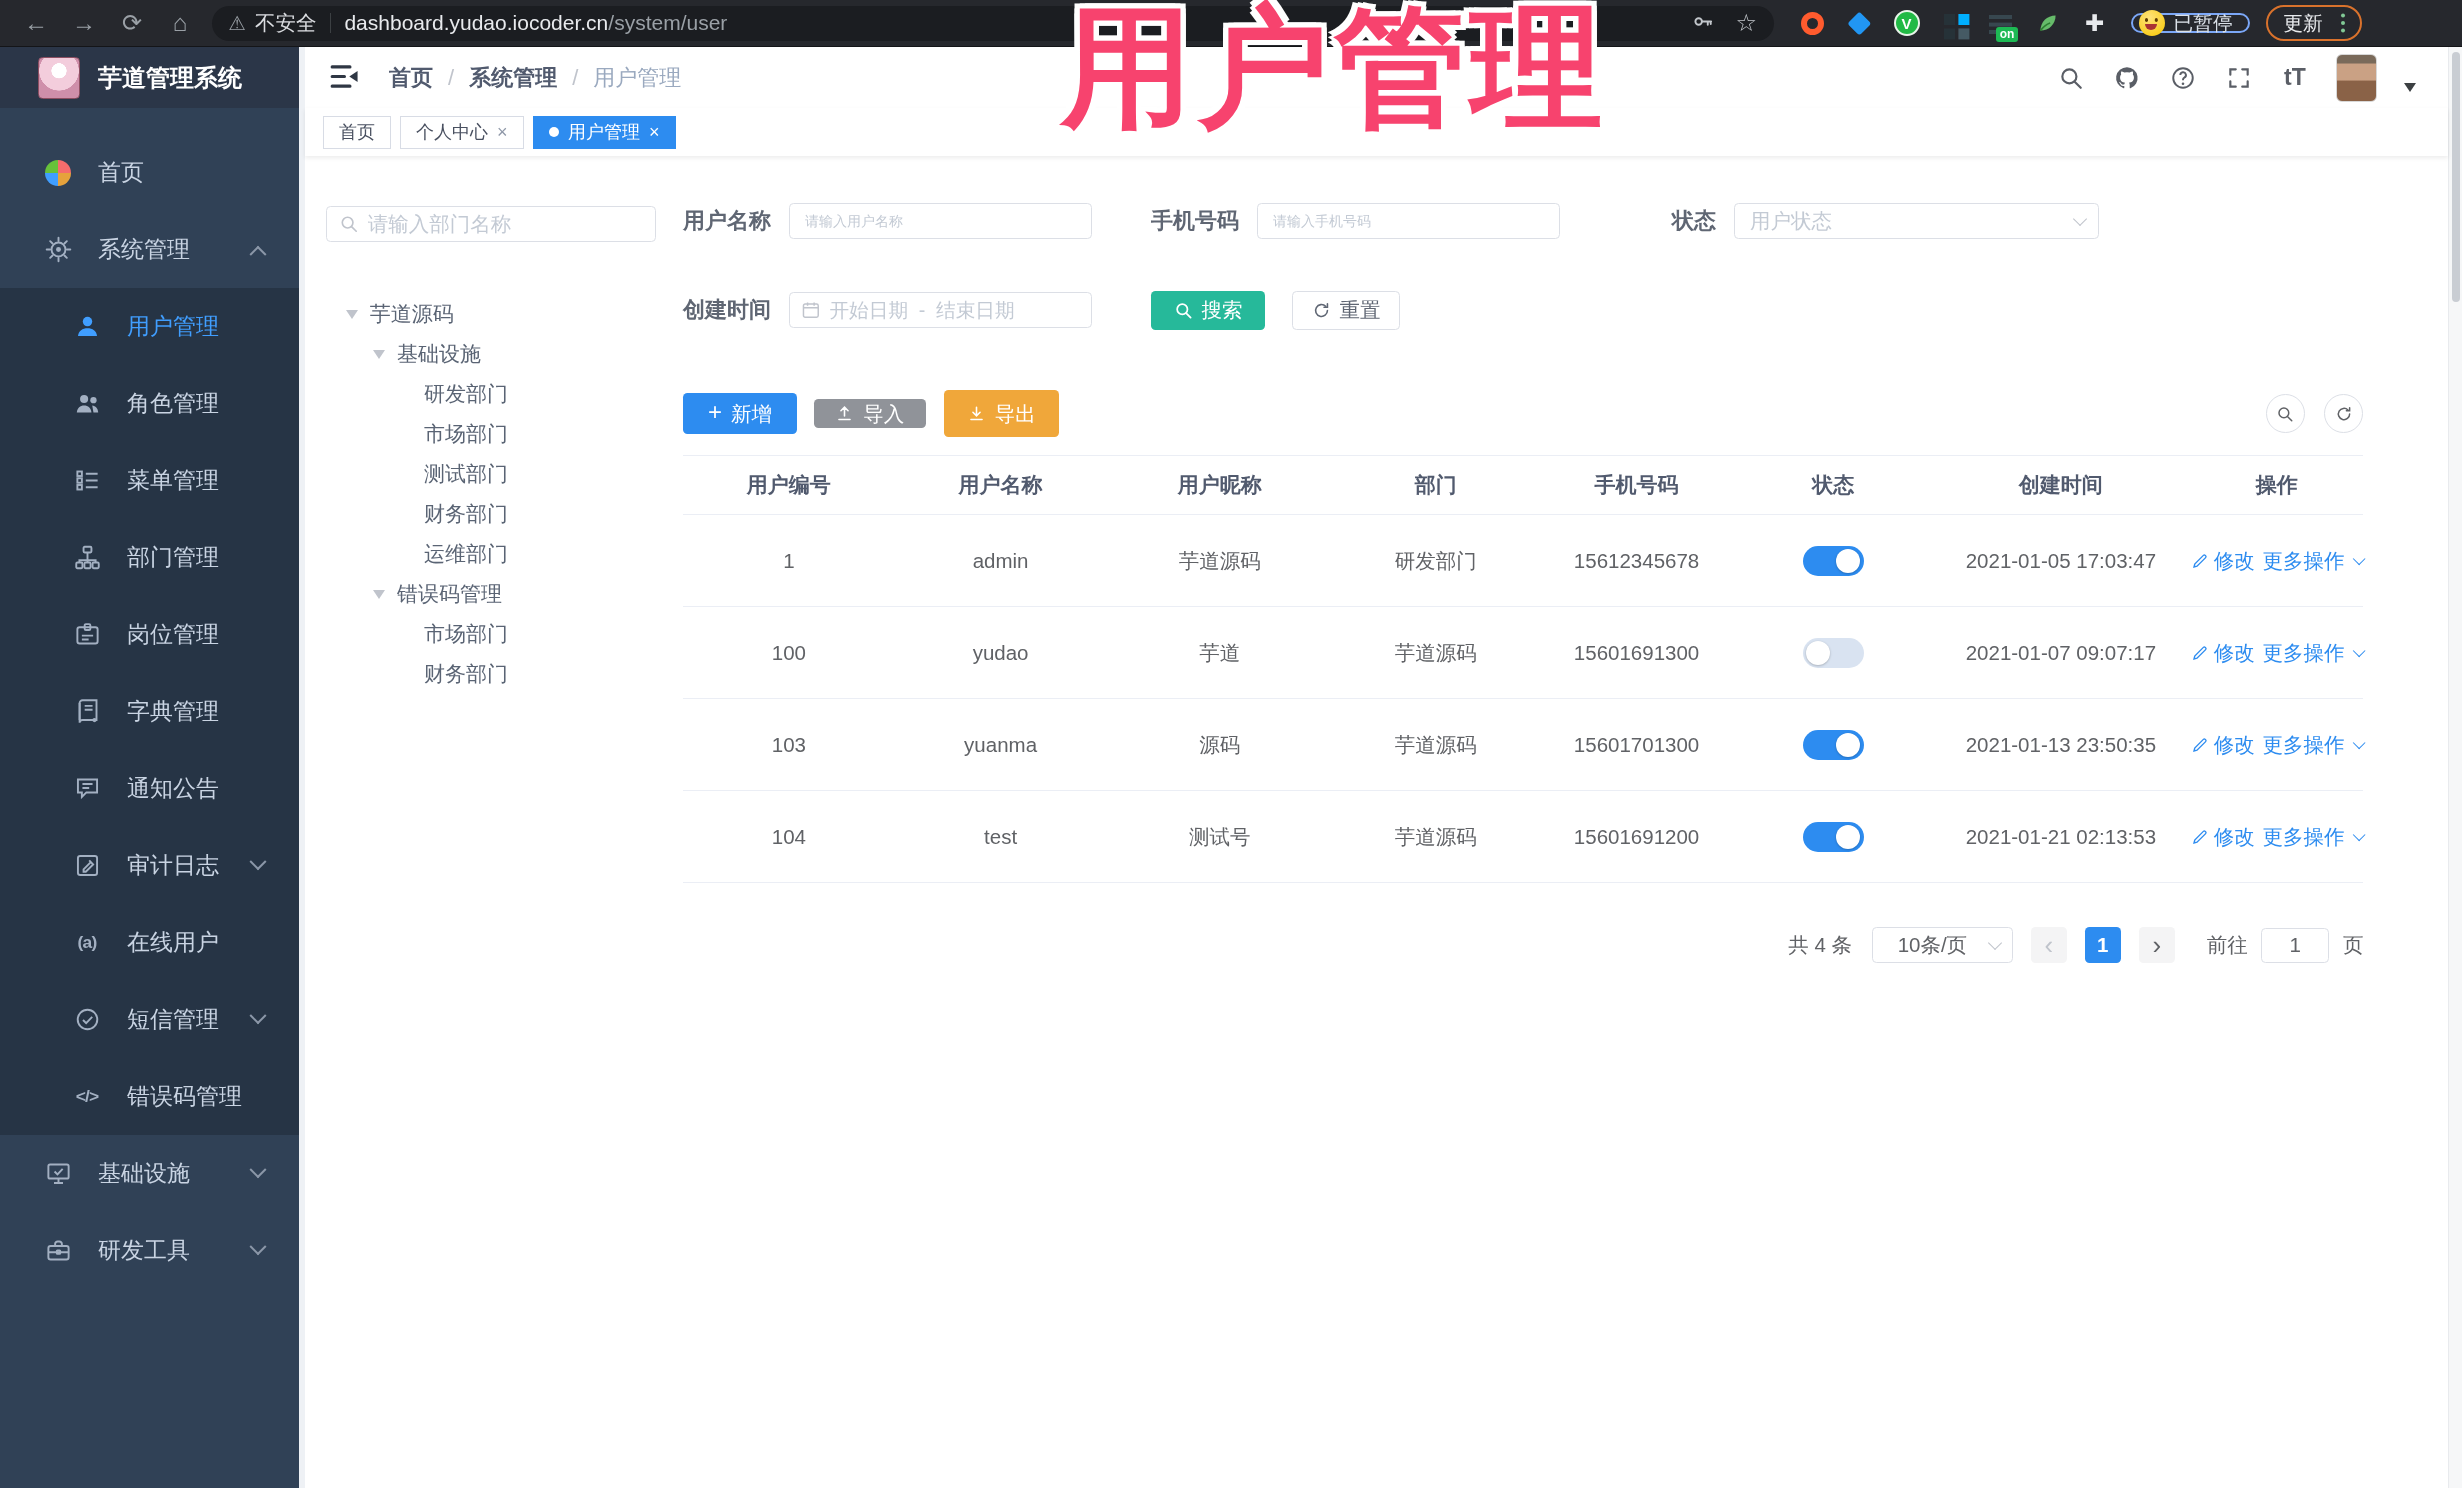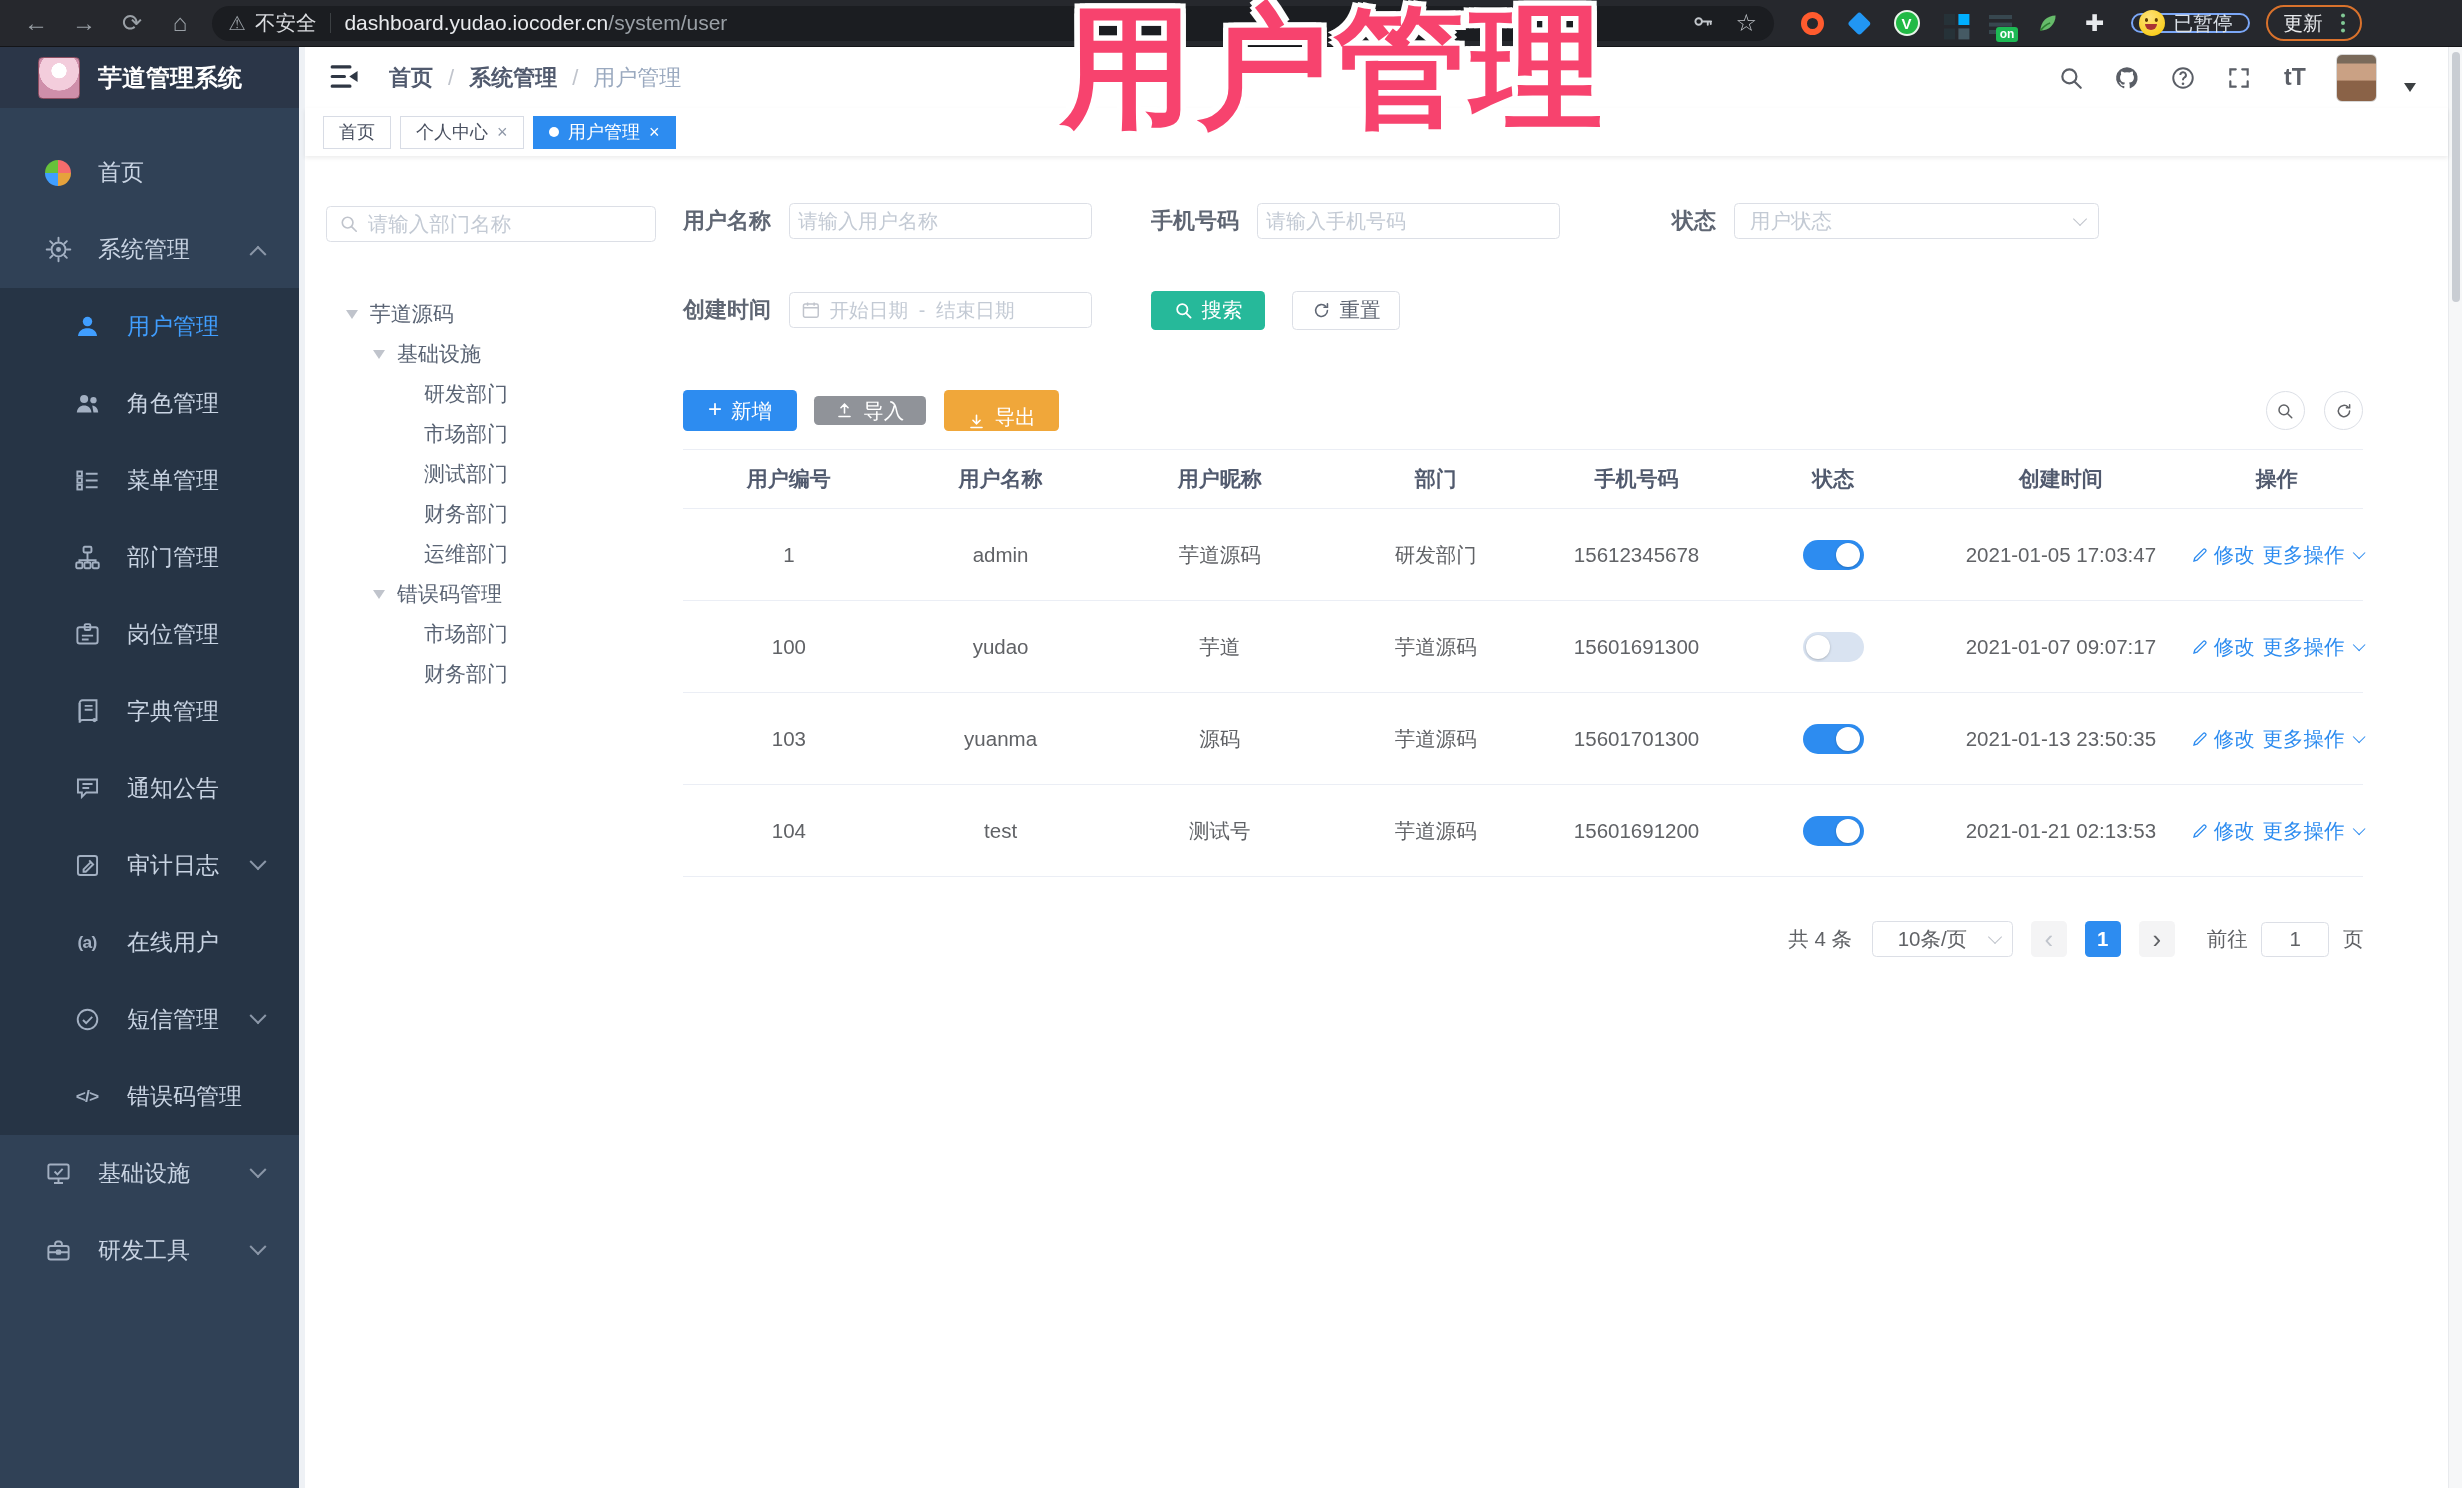--- a/index.html
+++ b/index.html
@@ -94,42 +94,42 @@
   .tsearch input::placeholder { color:#c3cad4; }
   .tree { margin-top:52px; }
   .tnode { height:40px; display:flex; align-items:center; font-size:21px; color:#5a6474; cursor:pointer; }
   .tnode.lv0 { padding-left:19.7px; } .tnode.lv1 { padding-left:47px; } .tnode.lv2 { padding-left:98px; }
   .tcaret { width:0; height:0; border-left:6.8px solid transparent; border-right:6.8px solid transparent; border-top:9px solid #c0c4cc; margin-right:12px; }
 
   .work-col { flex:1; margin-left:27px; min-width:0; padding-top:47px; }
   .frow { display:flex; align-items:center; height:36px; }
   .frow.r2 { margin-top:53px; }
   .flabel { font-size:22px; font-weight:700; color:#5f6673; margin-right:18px; white-space:nowrap; }
-  .tin { height:36px; border:0.8px solid #dcdfe6; border-radius:4.5px; font-size:20px; color:#606266; padding:0 8px; font-family:inherit; outline:none; }
+  .tin { height:36px; border:0.8px solid #dcdfe6; border-radius:4.5px; font-size:14px; color:#606266; padding:0 15px; font-family:inherit; outline:none; }
   .tin::placeholder { color:#c3cad4; }
   .w400 { width:303px; }
   .gap1 { margin-left:59px; } .gap2 { margin-left:112px; }
   .fselect { width:365px; height:36px; border:0.8px solid #dcdfe6; border-radius:4.5px; display:flex; align-items:center; padding:0 15px; cursor:pointer; position:relative; }
   .fselect .ph { font-size:20.5px; color:#c3cad4; }
   .scaret { position:absolute; right:15px; width:9.8px; height:9.8px; border-right:1.9px solid #c0c4cc; border-bottom:1.9px solid #c0c4cc; transform:rotate(45deg) translateY(-3px); }
   .fdate { width:303px; height:36px; border:0.8px solid #dcdfe6; border-radius:4.5px; display:flex; align-items:center; padding:0 10.6px; color:#c0c4cc; }
   .fdate svg { width:19.7px; height:19.7px; flex:0 0 auto; }
   .fdate input { border:none; outline:none; width:97px; font-size:19.7px; text-align:center; color:#606266; font-family:inherit; }
   .fdate input::placeholder { color:#c3cad4; }
   .dsep { font-size:19.7px; color:#c3cad4; margin:0 1.5px; }
   .btn { height:39px; border:none; border-radius:4.5px; font-size:20.5px; display:inline-flex; align-items:center; justify-content:center; gap:9px; cursor:pointer; font-family:inherit; }
   .btn svg { width:19px; height:19px; }
   .btn-search { width:114px; background:#26b99a; color:#fff; margin-left:59px; }
   .btn-reset { width:108px; background:#fff; border:0.8px solid #dcdfe6; color:#5f6673; margin-left:27px; }
 
   .toolbar { margin-top:62px; display:flex; align-items:center; }
   .btn-add { width:114px; height:41px; background:#2d8cf0; color:#fff; }
   .btn-add .plus { font-size:24px; font-weight:400; margin-top:-2.3px; }
   .btn-import { width:112px; height:29px; background:#909399; color:#fff; margin-left:16.7px; }
-  .btn-export { width:115px; height:41px; background:#f0a73a; color:#fff; margin-left:18px;align-items:flex-end; }
+  .btn-export { width:115px; height:47px; background:#f0a73a; color:#fff; margin-left:18px; }
   .tb-spacer { flex:1; }
   .circ { width:39px; height:39px; border-radius:50%; border:0.8px solid #dcdfe6; display:flex; align-items:center; justify-content:center; color:#606266; margin-left:19.7px; cursor:pointer; background:#fff; }
   .circ svg { width:18px; height:18px; }
 
   
   .utable { margin-top:18px; width:100%; border-collapse:collapse; table-layout:fixed; }
   .utable th { height:59px; font-size:21px; font-weight:700; color:#515a6e; border-top:0.8px solid #ebeef5; border-bottom:0.8px solid #ebeef5; text-align:center; }
   .utable td { height:92px; font-size:20.5px; color:#606266; text-align:center; border-bottom:0.8px solid #ebeef5; }
   .sw { display:inline-block; width:61px; height:30px; border-radius:15px; background:#d9e3f1; position:relative; cursor:pointer; vertical-align:middle; }
   .sw::after { content:""; position:absolute; top:3px; left:3.8px; width:24px; height:24px; border-radius:50%; background:#fff; box-shadow:0 0.8px 2.3px rgba(0,0,0,.25); }

